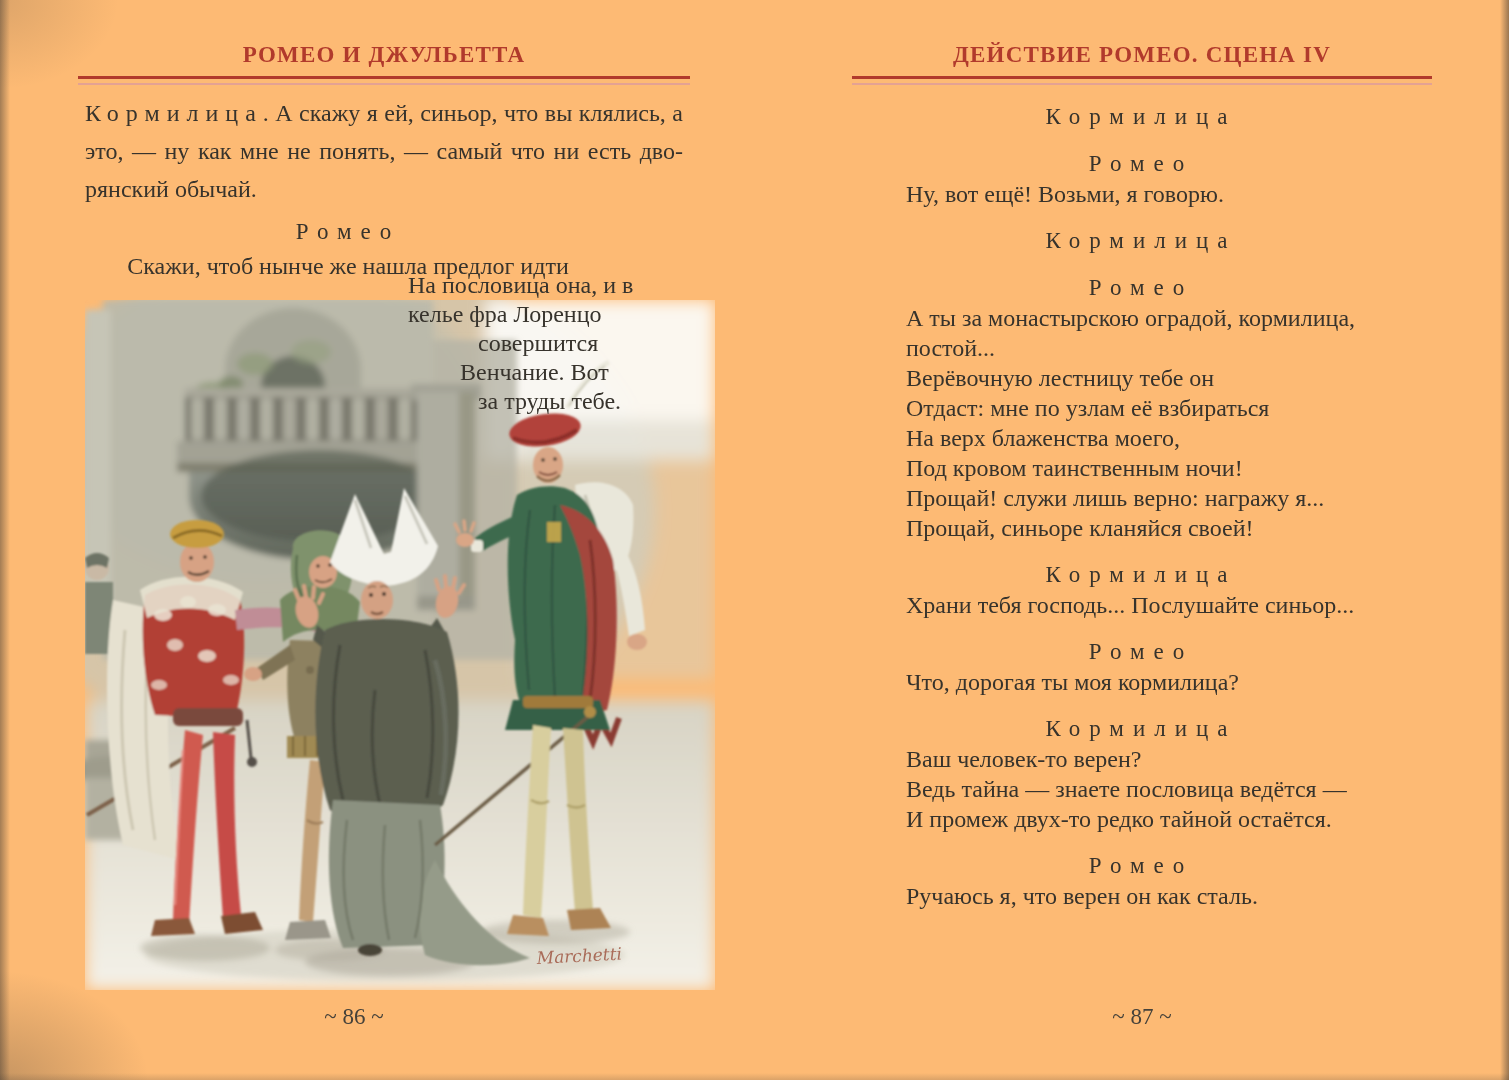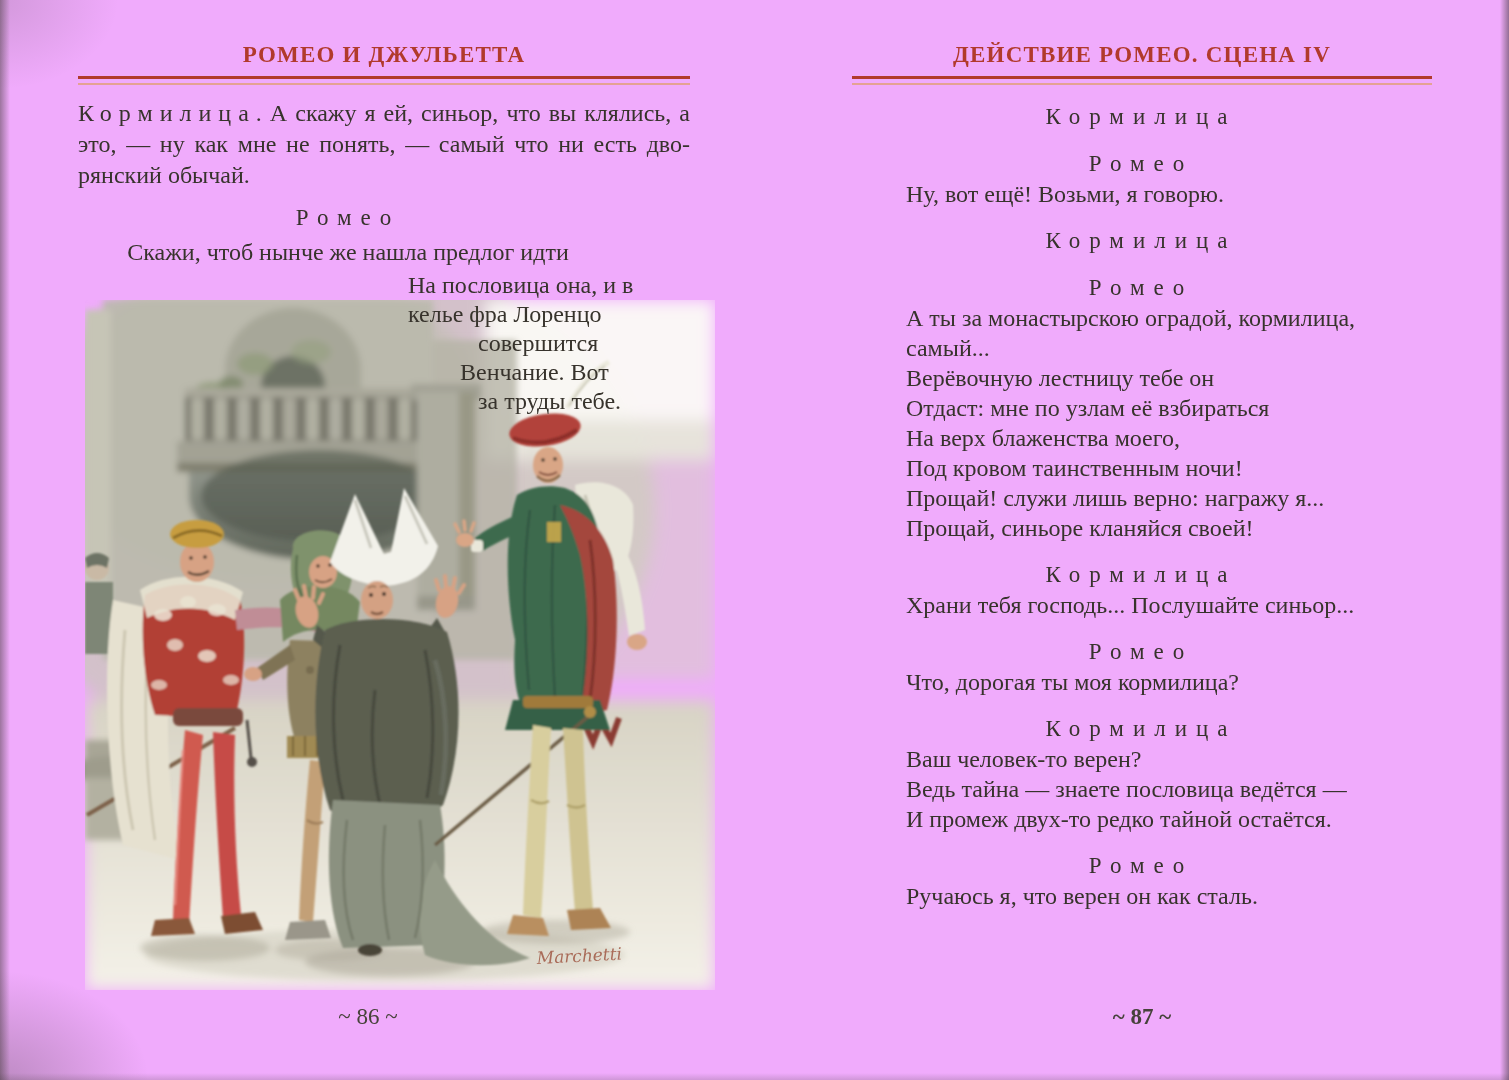--- a/index.html
+++ b/index.html
@@ -1,18 +1,18 @@
 <!DOCTYPE html>
 <html><head>
 <meta charset="utf-8">
 <style>
   html,body{margin:0;padding:0;}
   .spread{
     position:relative;width:1509px;height:1080px;overflow:hidden;
-    background:#f0abfc;
+    background:#fdba74;
     font-family:"Liberation Serif","DejaVu Serif",serif;
     color:#37332c;
   }
   
   .edge-left{position:absolute;left:0;top:0;width:10px;height:100%;
     background:linear-gradient(90deg,rgba(55,50,45,.45),rgba(55,50,45,0));}
   .edge-right{position:absolute;right:0;top:0;width:9px;height:100%;
     background:linear-gradient(270deg,rgba(55,50,45,.5),rgba(55,50,45,0));}
   .corner-bl{position:absolute;left:0;bottom:0;width:150px;height:110px;
     background:radial-gradient(ellipse at 0% 100%,rgba(60,55,50,.28),rgba(60,55,50,0) 70%);}
@@ -25,21 +25,21 @@
   .page-left{left:78px;width:612px;}
   .page-right{left:852px;width:580px;}
 
   .page-header{
     color:#b13a2c;font-weight:bold;font-size:23px;line-height:30px;
     letter-spacing:1.2px;text-align:center;
   }
   .rule{height:4px;margin-top:6px;
     border-top:3px solid #b13a2c;border-bottom:2px solid #e4a293;}
 
-  .para-line{margin:0;font-size:24px;line-height:31px;}
+  .para-line{margin:7px;font-size:24px;line-height:31px;}
   .para{margin-top:13px;}
   .jl{text-align:justify;text-align-last:justify;}
   .spaced{letter-spacing:7px;}
 
   .left-dialogue{width:540px;text-align:center;}
   .speaker{margin:0;font-weight:normal;font-size:23px;line-height:30px;
     letter-spacing:9px;text-align:center;}
   .left-dialogue .speaker{margin-top:12px;}
   .left-dialogue .vline{margin:4px;font-size:24px;line-height:31px;}
 
@@ -47,22 +47,22 @@
 
   .illustration-box{position:absolute;left:85px;top:300px;width:630px;height:690px;z-index:1;}
   .illustration-box svg{display:block;width:100%;height:100%;}
 
   .dialogue{margin-left:54px;width:470px;}
   .dialogue .speaker{margin:17px 0 0 0;}
   .dialogue .vline{margin:0;font-size:24px;line-height:30px;white-space:nowrap;}
 
   .page-number{position:absolute;top:1002px;font-size:23px;line-height:30px;
     text-align:center;color:#46423a;z-index:6;}
-  .pn-left{left:78px;width:580px;text-align:center;}
-  .pn-right{left:852px;width:580px;font-weight:bold;}
+  .pn-left{left:64px;width:580px;text-align:center;}
+  .pn-right{left:852px;width:580px;}
 
   .sig{font-style:italic;font-family:"DejaVu Serif",serif;}
 </style>
 </head>
 <body>
 
 <div class="spread">
 
   <div class="page page-left">
     <div class="page-header">РОМЕО И ДЖУЛЬЕТТА</div>
@@ -307,21 +307,21 @@
     <div class="dialogue">
       <h3 class="speaker">Кормилица</h3>
 
       <h3 class="speaker">Ромео</h3>
       <p class="vline">Ну, вот ещё! Возьми, я говорю.</p>
 
       <h3 class="speaker">Кормилица</h3>
 
       <h3 class="speaker">Ромео</h3>
       <p class="vline">А ты за монастырскою оградой, кормилица,</p>
-      <p class="vline">самый...</p>
+      <p class="vline">постой...</p>
       <p class="vline">Верёвочную лестницу тебе он</p>
       <p class="vline">Отдаст: мне по узлам её взбираться</p>
       <p class="vline">На верх блаженства моего,</p>
       <p class="vline">Под кровом таинственным ночи!</p>
       <p class="vline">Прощай! служи лишь верно: награжу я...</p>
       <p class="vline">Прощай, синьоре кланяйся своей!</p>
 
       <h3 class="speaker">Кормилица</h3>
       <p class="vline">Храни тебя господь... Послушайте синьор...</p>
 

